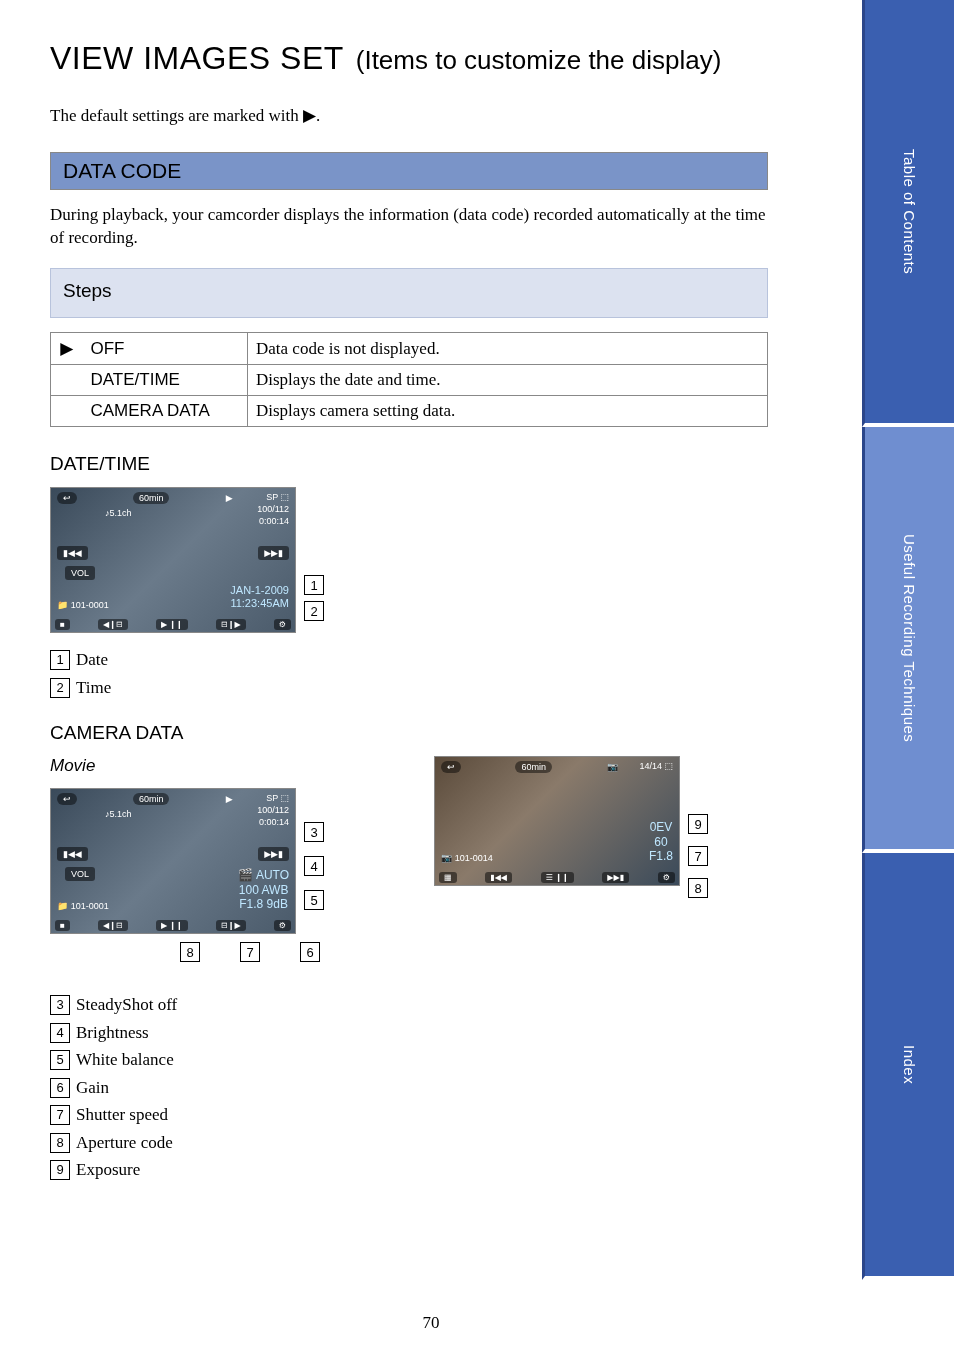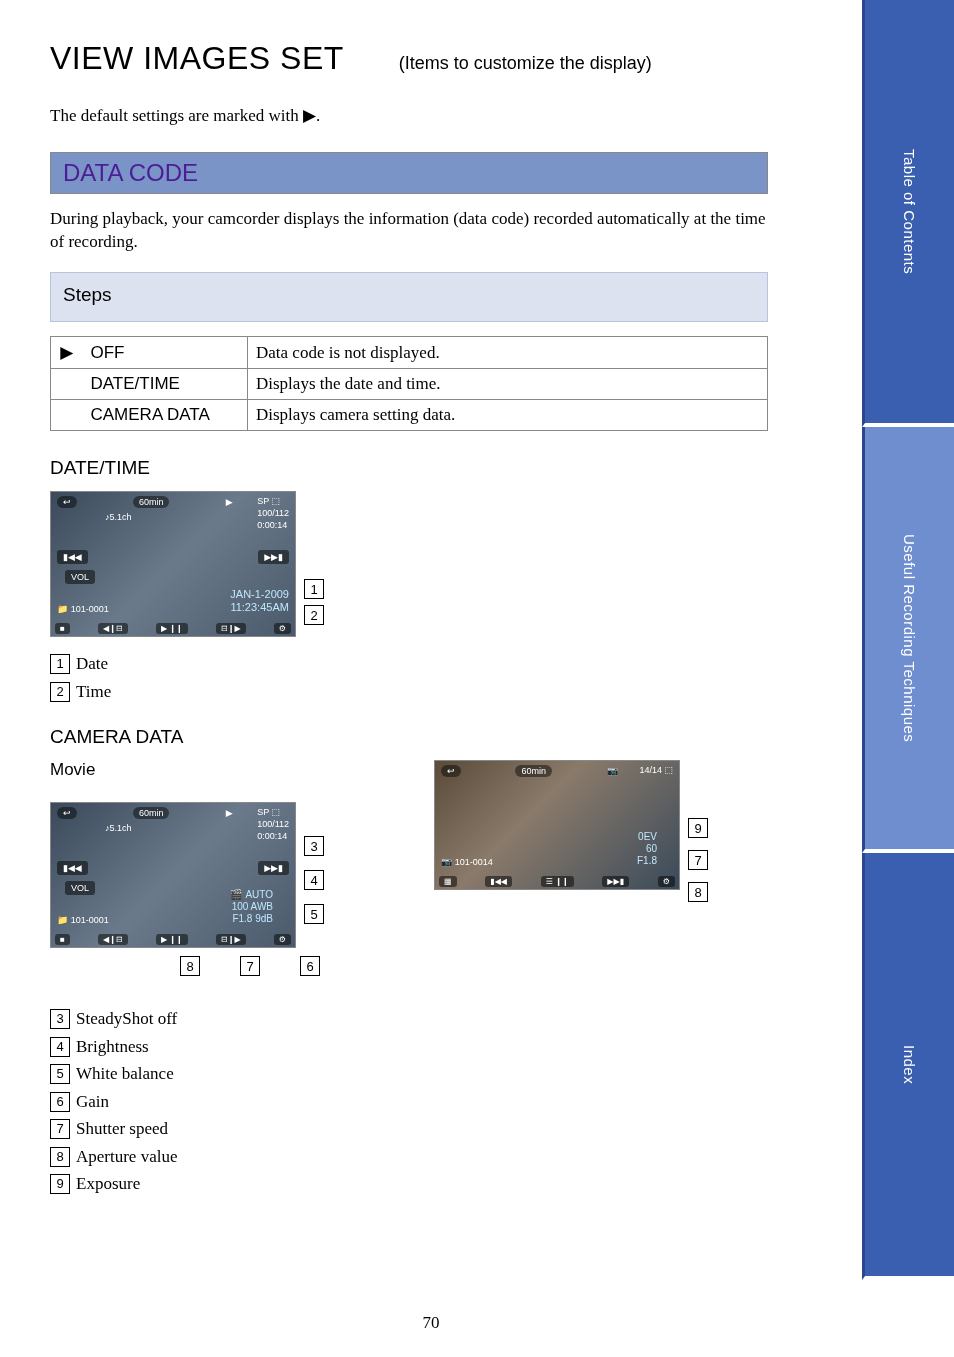--- a/index.html
+++ b/index.html
@@ -22,33 +22,32 @@
     margin-bottom: 28px;
   }
   .title-main {
     font-family: "Myriad Pro", "Segoe UI", Arial, sans-serif;
     font-size: 32px;
     font-weight: 400;
     letter-spacing: 0.5px;
   }
   .title-sub {
     font-family: "Myriad Pro", "Segoe UI", Arial, sans-serif;
-    font-size: 18px;
+    font-size: 26px;
     font-weight: 400;
-    margin-left: 43px;
   }
   .intro {
     font-size: 17px;
     margin-bottom: 26px;
   }
   .section-bar {
     background: #7a94c8;
-    color: #4c1d95;
-    font-family: "Myriad Pro", "Segoe UI", Arial, sans-serif;
-    font-size: 24px;
+    color: #000000;
+    font-family: "Myriad Pro", "Segoe UI", Arial, sans-serif;
+    font-size: 21px;
     padding: 6px 12px;
     border: 1px solid #888;
     margin-bottom: 14px;
   }
   .section-desc {
     font-size: 17px;
     line-height: 1.35;
     margin-bottom: 18px;
   }
   .steps-box {
@@ -101,21 +100,22 @@
     border-left: none;
   }
   .sub-heading {
     font-family: "Myriad Pro", "Segoe UI", Arial, sans-serif;
     font-size: 19px;
     margin-bottom: 12px;
   }
   .sub-sub {
     font-family: "Myriad Pro", "Segoe UI", Arial, sans-serif;
     font-size: 17px;
-    margin-bottom: 22px;
+    margin-bottom: 12px;
+    font-style: italic;
   }
   .screenshot-row {
     display: flex;
     gap: 8px;
     align-items: flex-start;
     margin-bottom: 14px;
   }
   .screenshot {
     width: 246px;
     height: 146px;
@@ -130,27 +130,27 @@
     width: 246px;
     height: 130px;
     background: linear-gradient(135deg,#5a4a3a 0%, #8a7a6a 40%, #3a4a5a 100%);
   }
   .ss-top {
     position: absolute; top: 4px; left: 6px; right: 6px;
     display: flex; justify-content: space-between; align-items: center;
   }
   .ss-chip { background: rgba(0,0,0,0.45); border-radius: 8px; padding: 1px 6px; font-size: 9px; }
   .ss-line2 { position: absolute; top: 20px; left: 6px; font-size: 9px; margin-left: 48px; }
-  .ss-right-col { position: absolute; top: 4px; right: 6px; font-size: 9px; line-height: 1.3; }
+  .ss-right-col { position: absolute; top: 4px; right: 6px; text-align: right; font-size: 9px; line-height: 1.3; }
   .ss-mid-btns { position: absolute; top: 58px; left: 6px; right: 6px; display: flex; justify-content: space-between; }
   .ss-btn { background: rgba(0,0,0,0.5); border-radius: 3px; padding: 2px 6px; font-size: 9px; }
   .ss-vol { position: absolute; top: 80px; left: 14px; }
   .ss-folder { position: absolute; bottom: 22px; left: 6px; font-size: 9px; }
   .ss-overlay-dt { position: absolute; bottom: 22px; right: 6px; text-align: center; font-size: 11px; color: #bfe7ff; line-height: 1.2; }
-  .ss-overlay-cd { position: absolute; bottom: 22px; right: 22px; text-align: right; font-size: 10px; color: #bfe7ff; line-height: 1.2; }
+  .ss-overlay-cd { position: absolute; bottom: 22px; right: 6px; text-align: center; font-size: 12px; color: #bfe7ff; line-height: 1.2; }
   .ss-bottom-bar { position: absolute; bottom: 2px; left: 4px; right: 4px; display: flex; justify-content: space-between; align-items: center; }
   .ss-bottom-bar .ss-btn { padding: 1px 5px; font-size: 8px; }
   .callouts {
     display: flex;
     flex-direction: column;
     gap: 14px;
     padding-top: 34px;
     font-family: Arial, sans-serif;
   }
   .callouts.photo-c {
@@ -423,21 +423,21 @@
     <div class="legend-row">
         <span class="numbox">6</span>
         <span>Gain</span>
       </div>
     <div class="legend-row">
         <span class="numbox">7</span>
         <span>Shutter speed</span>
       </div>
     <div class="legend-row">
         <span class="numbox">8</span>
-        <span>Aperture value</span>
+        <span>Aperture code</span>
       </div>
     <div class="legend-row">
         <span class="numbox">9</span>
         <span>Exposure</span>
       </div>
   </div>
 
 </div>
 
 <div class="page-num">70</div>

